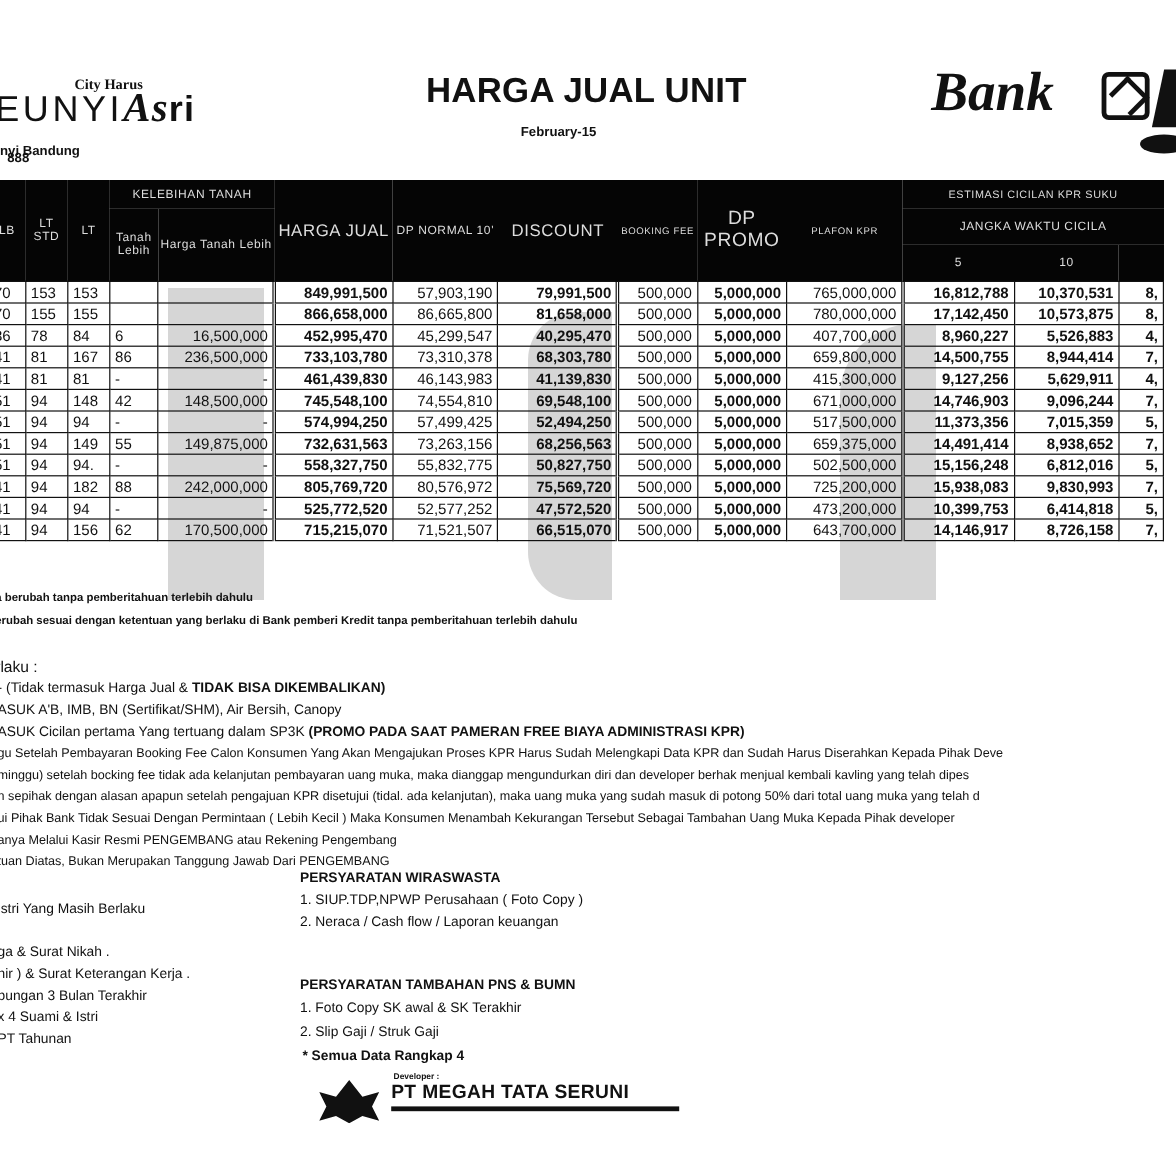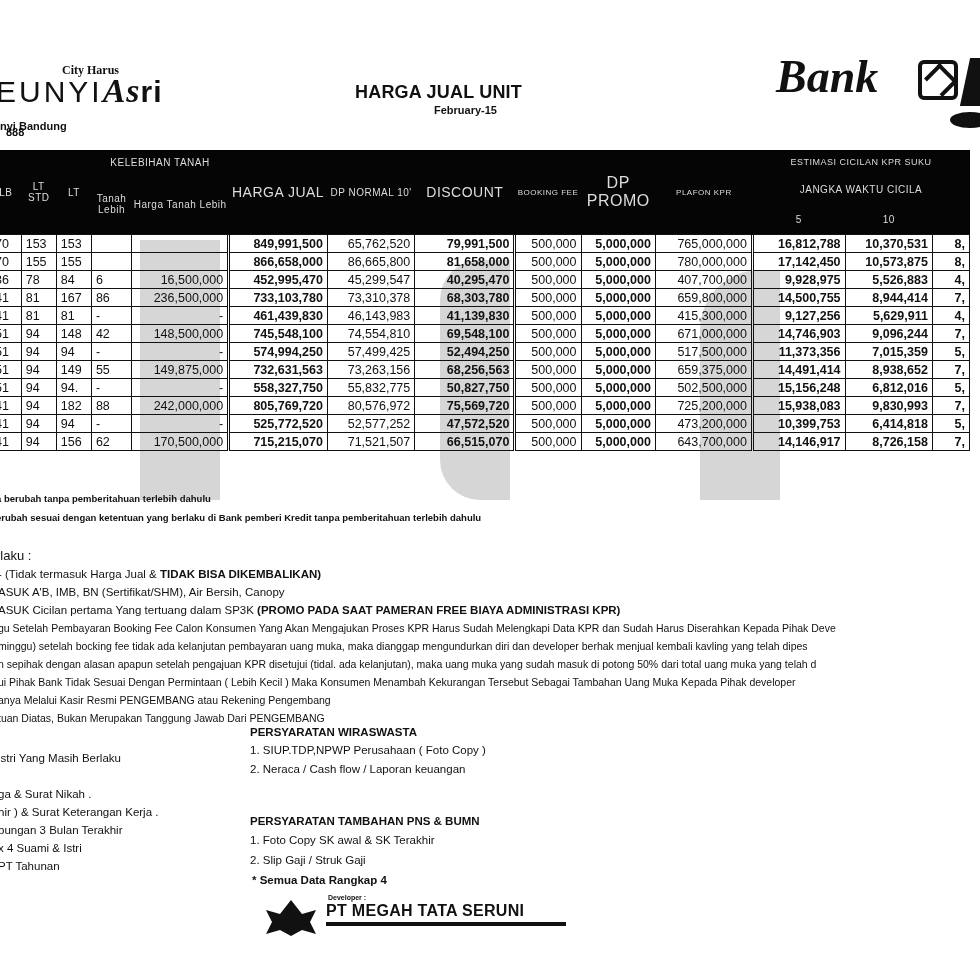--- a/index.html
+++ b/index.html
@@ -7,21 +7,21 @@
          font-family:"Liberation Sans", sans-serif; color:#111; }
   .abs { position:absolute; }
   
   .logo-small { left:62px; top:63px; font-family:"Liberation Serif", serif; font-weight:bold; font-size:12px; }
   .logo-main { left:-4px; top:72px; font-size:30px; letter-spacing:1px; white-space:nowrap; }
   .logo-main .thin { font-weight:normal; letter-spacing:3px; }
   .logo-main .asri { font-family:"Liberation Serif", serif; font-style:italic; font-weight:bold; font-size:34px; }
   .logo-main .ri { font-weight:bold; }
   .logo-loc { left:0; top:120px; font-size:11px; font-weight:bold; }
   .logo-phone { left:6px; top:126px; font-size:11px; font-weight:bold; }
-  .title { left:355px; top:82px; font-size:18px; font-weight:bold; letter-spacing:0.2px; }
+  .title { left:355px; top:60px; font-size:29px; font-weight:bold; letter-spacing:0.2px; }
   .subtitle { left:416px; top:104px; font-size:11px; font-weight:bold;padding-left:18px; }
   .bank { left:776px; top:50px; font-family:"Liberation Serif", serif; font-style:italic; font-weight:bold; font-size:46px; white-space:nowrap; }
   .bank-icon { left:918px; top:60px; width:40px; height:40px; border:4px solid #111; border-radius:6px; box-sizing:border-box; }
   .bank-icon::after { content:""; position:absolute; left:6px; top:5px; width:18px; height:18px; border:4px solid #111; border-bottom:none; transform:rotate(45deg); }
   .bank-cut { left:965px; top:58px; width:20px; height:48px; background:#111; transform:skewX(-12deg); }
   .bank-swoosh { left:950px; top:112px; width:40px; height:16px; background:#111; border-radius:50%; }
 
   
   table { position:absolute; left:-10px; top:150px; border-collapse:collapse; table-layout:fixed; }
   th { background:#050505; color:#ddd; font-weight:normal; font-size:10px; letter-spacing:0.5px; text-align:center; padding:0; }
@@ -115,21 +115,21 @@
     </tr>
   </thead>
   <tbody id="tbody">
       <tr>
         <td class="c">70</td>
         <td class="c">153</td>
         <td class="c">153</td>
         <td class="c"></td>
         <td class="n"></td>
         <td class="thick-l">849,991,500</td>
-        <td class="n">65,762,520</td>
+        <td class="n">57,903,190</td>
         <td>79,991,500</td>
         <td class="n thick-l">500,000</td>
         <td>5,000,000</td>
         <td class="n">765,000,000</td>
         <td class="thick-l">16,812,788</td>
         <td>10,370,531</td>
         <td>8,</td>
       </tr>
       <tr>
         <td class="c">70</td>
@@ -152,21 +152,21 @@
         <td class="c">78</td>
         <td class="c">84</td>
         <td class="c">6</td>
         <td class="n">16,500,000</td>
         <td class="thick-l">452,995,470</td>
         <td class="n">45,299,547</td>
         <td>40,295,470</td>
         <td class="n thick-l">500,000</td>
         <td>5,000,000</td>
         <td class="n">407,700,000</td>
-        <td class="thick-l">9,928,975</td>
+        <td class="thick-l">8,960,227</td>
         <td>5,526,883</td>
         <td>4,</td>
       </tr>
       <tr>
         <td class="c">41</td>
         <td class="c">81</td>
         <td class="c">167</td>
         <td class="c">86</td>
         <td class="n">236,500,000</td>
         <td class="thick-l">733,103,780</td>

